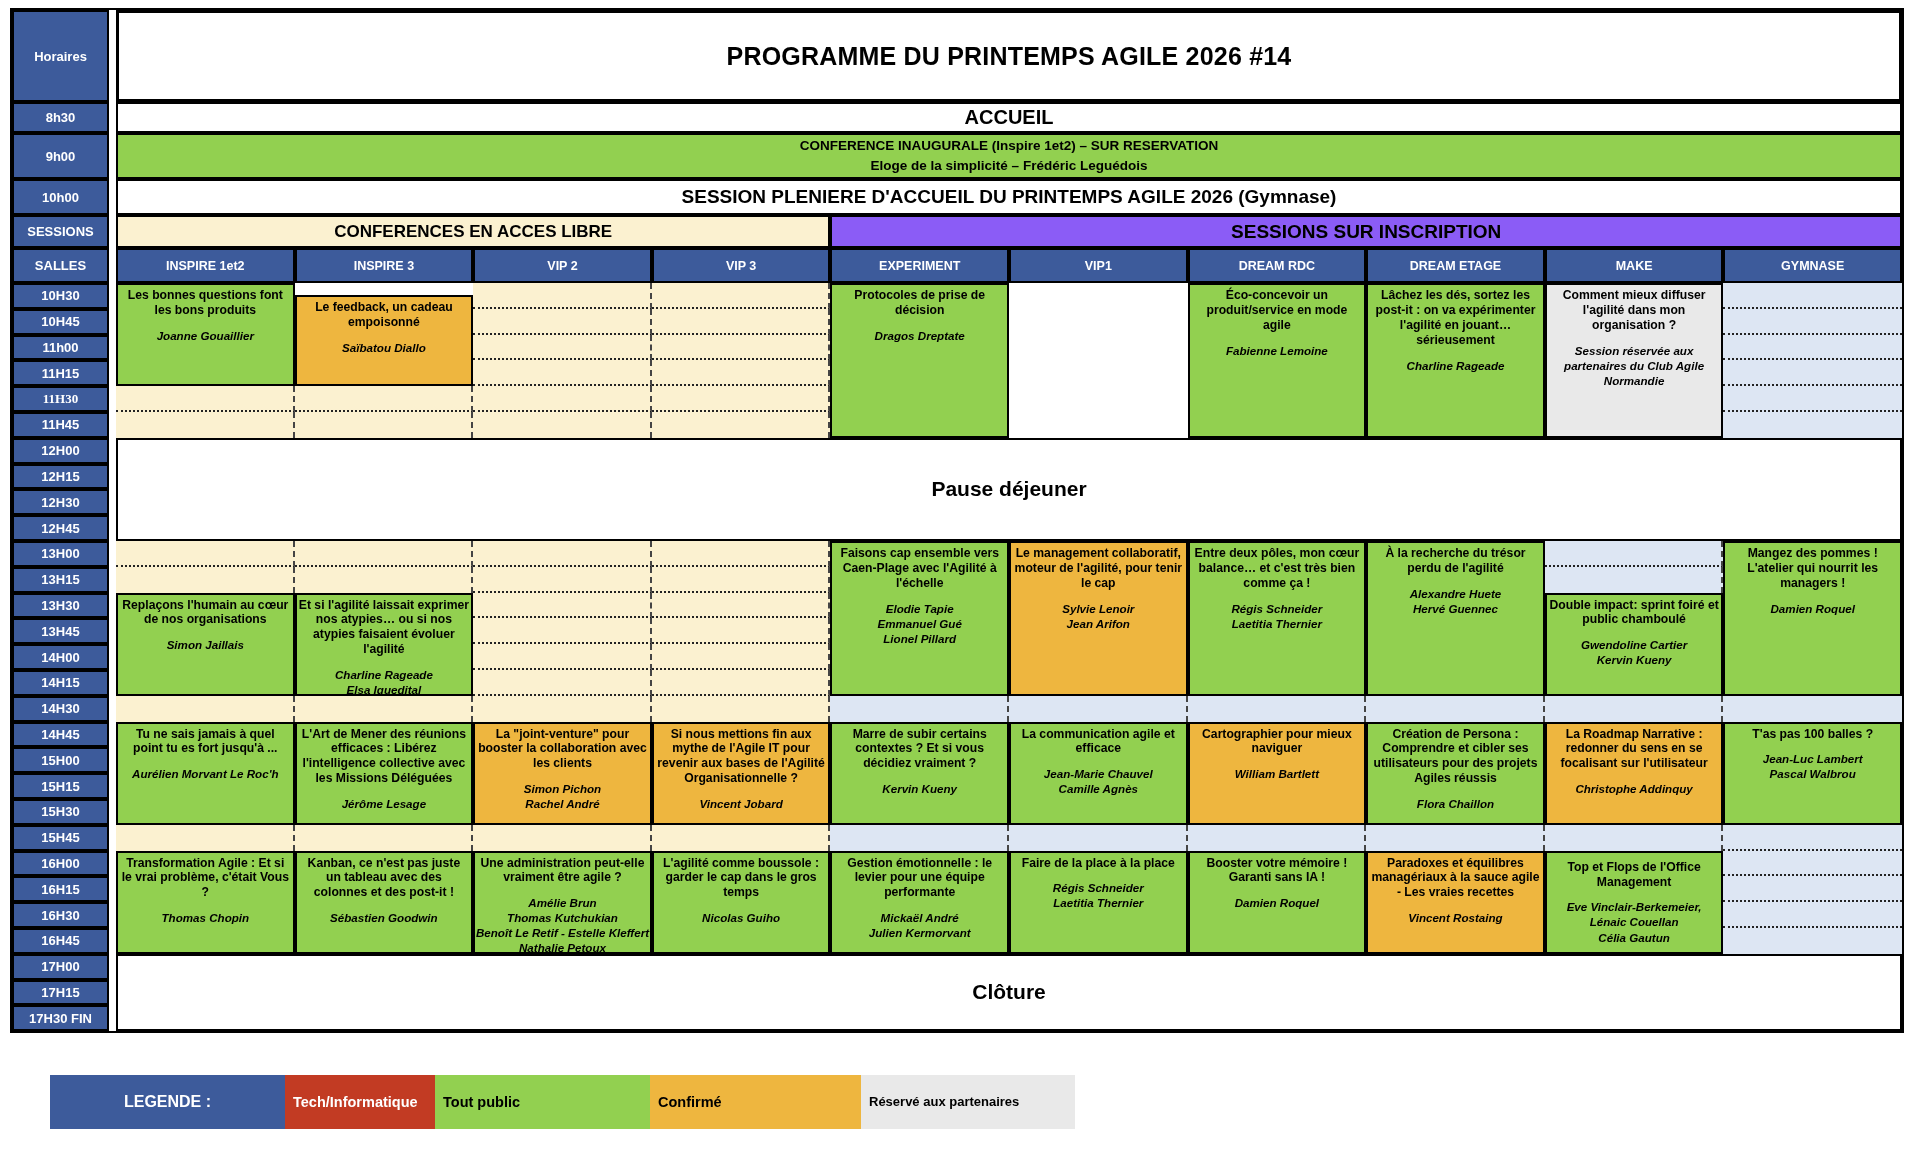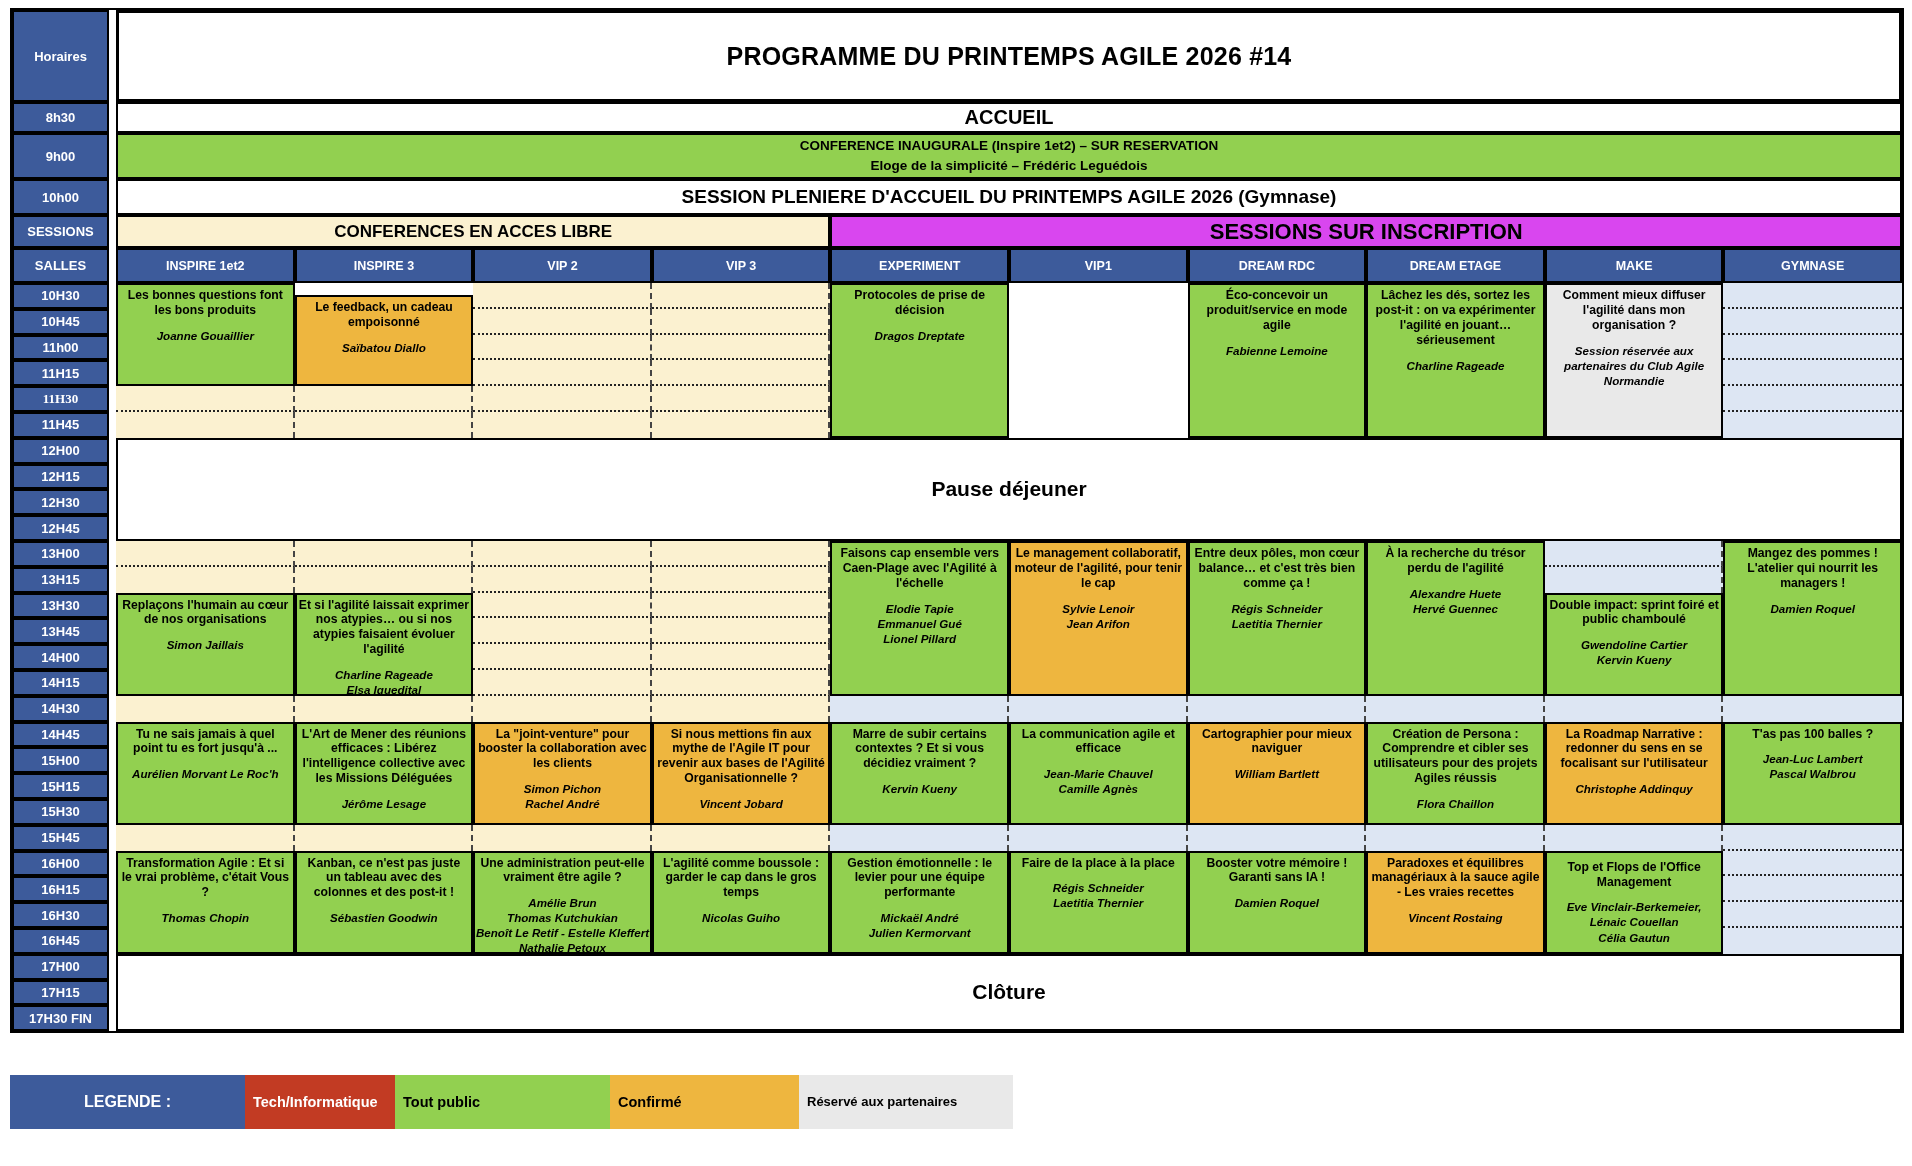--- a/index.html
+++ b/index.html
@@ -14,45 +14,45 @@
   .horaires{grid-column:1;grid-row:1;}
   .bigtitle{grid-column:2/-1;grid-row:1;border:3px solid #000;display:flex;align-items:center;justify-content:center;
         font-weight:bold;font-size:25px;letter-spacing:.2px;}
   .banner{display:flex;flex-direction:column;align-items:center;justify-content:center;font-weight:bold;border:2px solid #000;text-align:center;}
   .accueil{grid-column:2/-1;grid-row:2;font-size:20px;}
   .conf{grid-column:2/-1;grid-row:3;background:#92d050;font-size:13.5px;line-height:1.45;}
   .pleniere{grid-column:2/-1;grid-row:4;font-size:19px;}
   .lbl-sessions{grid-column:1;grid-row:5;}
   .lbl-salles{grid-column:1;grid-row:6;}
   .acces{grid-column:2/span 4;grid-row:5;background:#fbf1d0;font-size:17px;}
-  .inscr{grid-column:6/-1;grid-row:5;background:#d946ef;font-size:22px;text-align:center;}
+  .inscr{grid-column:6/-1;grid-row:5;background:#8b5cf6;font-size:19px;text-align:center;}
   .roomhdr{background:#3d5b9b;color:#fff;font-weight:bold;font-size:12.5px;display:flex;align-items:center;justify-content:center;
         border:2px solid #000;text-align:center;}
   .session{border:2px solid #000;display:flex;flex-direction:column;align-items:center;justify-content:flex-start;
         text-align:center;padding:3px 2px;}
   .session .ttl{font-weight:bold;font-size:12.2px;line-height:1.22;}
   .session .spk{font-style:italic;font-weight:bold;font-size:11.6px;line-height:1.3;margin-top:10px;}
   .session .spk div{white-space:nowrap;}
   .c-green{background:#92d050;color:#000;}
   .c-orange{background:#eeb63f;color:#000;}
   .c-tech{background:#c23b23;color:#fff;}
   .c-grey{background:#e9e9e9;color:#000;}
   .filler{box-sizing:border-box;}
   .f-cream{background:#fbf1d0;}
   .f-blue{background:#dde6f3;}
   .dot-b{border-bottom:2px dotted #222;}
   .dash-r{border-right:2px dashed #444;}
   .wide-banner{grid-column:2/-1;background:#fff;border:2px solid #000;display:flex;align-items:center;justify-content:center;
         font-weight:bold;font-size:21px;}
   #legend{display:flex;margin:42px 0 0 10px;height:54px;}
   #legend .box{box-sizing:border-box;display:flex;align-items:center;font-weight:bold;font-size:14.5px;padding-left:8px;}
-  #legend .lg-label{width:235px;background:#3d5b9b;color:#fff;justify-content:center;padding-left:0;font-size:16px;}
+  #legend .lg-label{width:235px;background:#3d5b9b;color:#fff;justify-content:center;padding-left:0;font-size:16px;margin-left:40px;}
   #legend .lg-tech{width:150px;background:#c23b23;color:#fff;}
   #legend .lg-green{width:215px;background:#92d050;}
-  #legend .lg-orange{width:189px;background:#eeb63f;}
+  #legend .lg-orange{width:211px;background:#eeb63f;}
   #legend .lg-grey{width:214px;background:#e9e9e9;font-size:13px;line-height:1.2;}
 </style>
 </head>
 <body>
 
 <div id="grid">
   <div class="cell time horaires">Horaires</div>
   <div class="cell bigtitle">PROGRAMME DU PRINTEMPS AGILE 2026 #14</div>
 
   <div class="cell time" style="grid-column:1;grid-row:2;">8h30</div>

